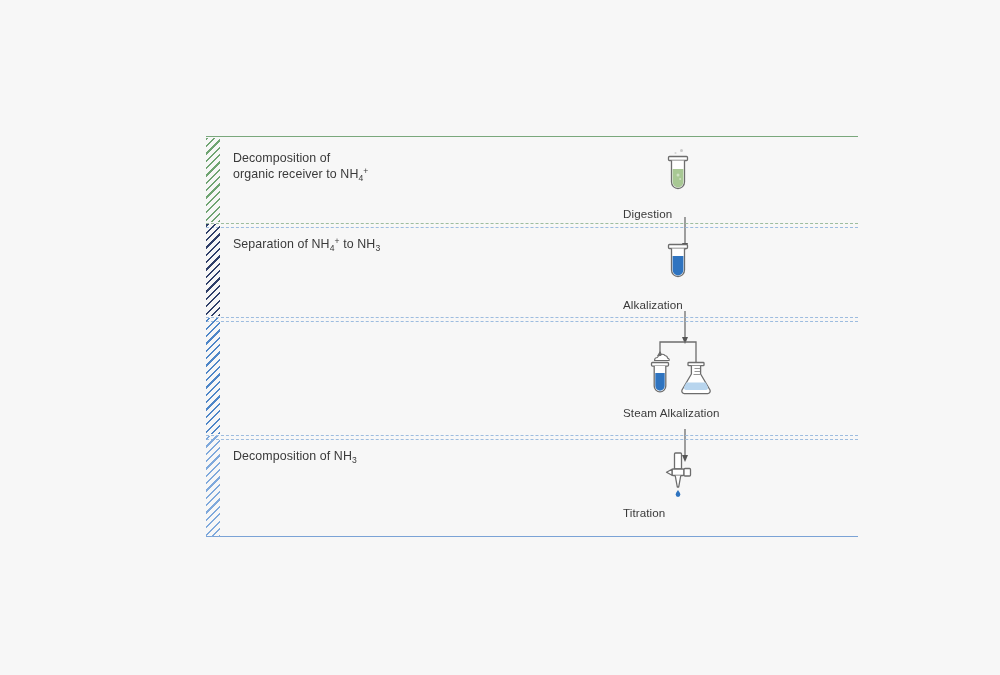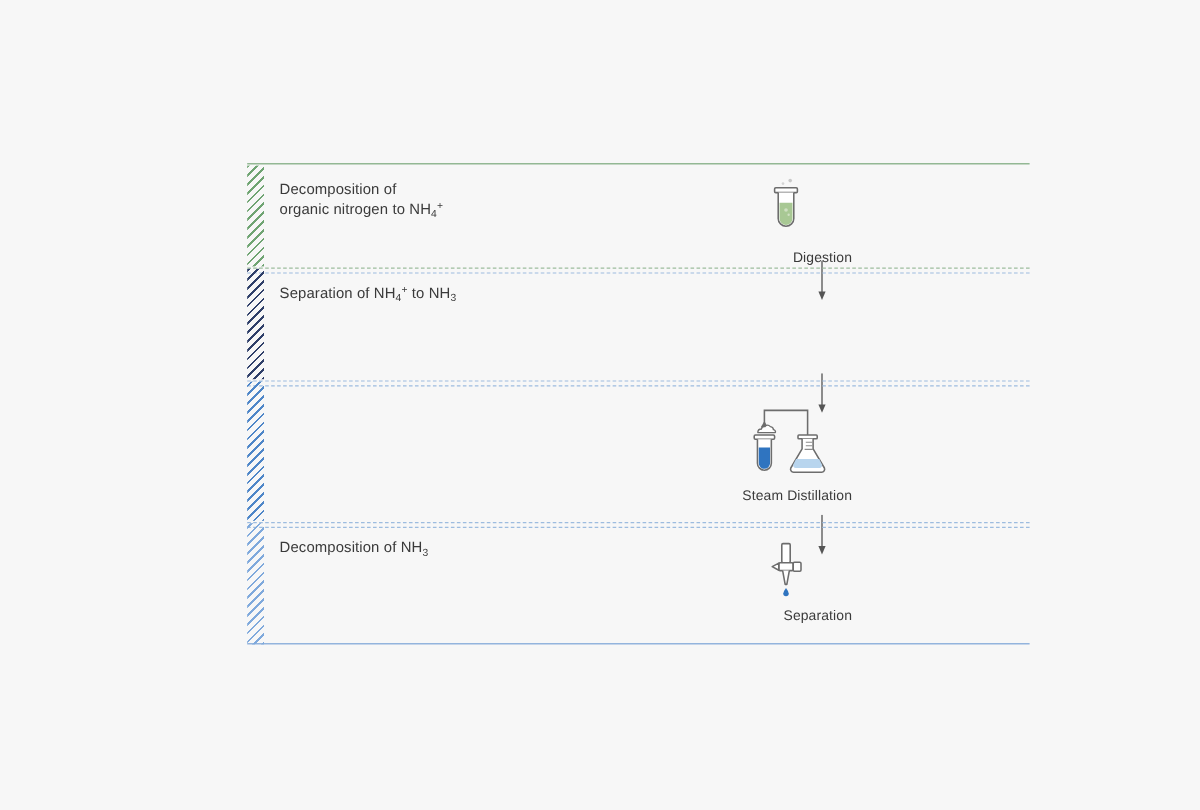--- a/index.html
+++ b/index.html
@@ -87,23 +87,23 @@
     font-size: 12.4px;
     line-height: 15.5px;
     color: #3a3a3a;
     white-space: pre-line;
     letter-spacing: 0.1px;
   }
   .caption sub { font-size: 8.6px; vertical-align: baseline; position: relative; top: 3px; }
   .caption sup { font-size: 8.6px; vertical-align: baseline; position: relative; top: -4px; }
   .iconwrap {
     position: absolute;
-    left: 394px;
+    left: 417px;
     width: 110px;
-    text-align: right;
+    text-align: left;
   }
   .icon-label {
     font-size: 11.6px;
     color: #3a3a3a;
     margin-top: 1px;
     letter-spacing: 0.1px;
     white-space: nowrap;
   }
   .row.r0 .iconwrap { top: 7px; }
   .row.r1 .iconwrap { top: 18px; }
@@ -121,21 +121,21 @@
   .arrow.a3 { top: 292px; height: 34px; }
 </style>
 </head>
 <body>
 
 <div id="stage">
   <div id="diagram">
 
     <div class="row r0">
       <div class="hatch"></div>
-      <div class="caption"><span>Decomposition of</span><br><span>organic nitrogen to NH</span><sub>4</sub><sup>+</sup></div>
+      <div class="caption"><span>Decomposition of</span><br><span>organic receiver to NH</span><sub>4</sub><sup>+</sup></div>
 
       <div class="iconwrap">
         <svg width="110" height="58" viewBox="0 0 110 58">
 
           <circle cx="58.5" cy="6.5" r="1.5" fill="#c9c9c9"></circle>
           <circle cx="52.5" cy="9" r="1.1" fill="#d4d4d4"></circle>
 
           <rect x="45.5" y="12.5" width="19" height="4" rx="1" fill="#ffffff" stroke="#6d6d6d" stroke-width="1.3"></rect>
 
           <path d="M48.5 16.5 L48.5 38 a6.5 6.5 0 0 0 13 0 L61.5 16.5" fill="#ffffff" stroke="#6d6d6d" stroke-width="1.3" stroke-linejoin="round"></path>
@@ -156,20 +156,28 @@
 
     <div class="sep s1">
       <div class="line a"></div>
       <div class="line b"></div>
     </div>
 
     <div class="row r1">
       <div class="hatch"></div>
       <div class="caption"><span>Separation of NH</span><sub>4</sub><sup>+</sup><span> to NH</span><sub>3</sub></div>
 
+      <div class="iconwrap">
+        <svg width="110" height="52" viewBox="0 0 110 52">
+          <rect x="45.5" y="3.5" width="19" height="4" rx="1" fill="#ffffff" stroke="#6d6d6d" stroke-width="1.3"></rect>
+          <path d="M48.5 7.5 L48.5 29 a6.5 6.5 0 0 0 13 0 L61.5 7.5" fill="#ffffff" stroke="#6d6d6d" stroke-width="1.3" stroke-linejoin="round"></path>
+          <path d="M49.6 15 L49.6 29 a5.4 5.4 0 0 0 10.8 0 L60.4 15 Z" fill="#2f74c0"></path>
+        </svg>
+        <div class="icon-label">Alkalization</div>
+      </div>
     </div>
 
     <svg class="arrow a2" viewBox="0 0 12 34">
       <line x1="6" y1="0" x2="6" y2="27" stroke="#555" stroke-width="1.1"></line>
       <path d="M6 33 L3 26 L9 26 Z" fill="#555"></path>
     </svg>
 
     <div class="sep s2">
       <div class="line a"></div>
       <div class="line b"></div>
@@ -193,21 +201,21 @@
 
           <rect x="65" y="23.5" width="16" height="3.2" rx="0.8" fill="#ffffff" stroke="#6d6d6d" stroke-width="1.3"></rect>
           <path d="M68.4 26.7 L68.4 35 L59 51 a2.6 2.6 0 0 0 2.3 3.6 L84.7 54.6 a2.6 2.6 0 0 0 2.3 -3.6 L77.6 35 L77.6 26.7" fill="#ffffff" stroke="#6d6d6d" stroke-width="1.3" stroke-linejoin="round"></path>
 
           <path d="M63.4 43.5 L61.2 47.8 a2.2 2.2 0 0 0 1.9 3.2 L82.9 51 a2.2 2.2 0 0 0 1.9 -3.2 L82.6 43.5 Z" fill="#b8d5ee"></path>
 
           <line x1="71.5" y1="29.5" x2="77" y2="29.5" stroke="#8a8a8a" stroke-width="0.9"></line>
           <line x1="71.5" y1="32.5" x2="77" y2="32.5" stroke="#8a8a8a" stroke-width="0.9"></line>
           <line x1="70.5" y1="35.5" x2="77.4" y2="35.5" stroke="#8a8a8a" stroke-width="0.9"></line>
         </svg>
-        <div class="icon-label">Steam Distillation</div>
+        <div class="icon-label">Steam Alkalization</div>
       </div>
     </div>
 
     <svg class="arrow a3" viewBox="0 0 12 34">
       <line x1="6" y1="0" x2="6" y2="27" stroke="#555" stroke-width="1.1"></line>
       <path d="M6 33 L3 26 L9 26 Z" fill="#555"></path>
     </svg>
 
     <div class="sep s3">
       <div class="line a"></div>
@@ -226,18 +234,18 @@
           <rect x="49" y="20" width="12" height="6.5" rx="1" fill="#ffffff" stroke="#6d6d6d" stroke-width="1.3"></rect>
 
           <rect x="61" y="19.5" width="6.5" height="7.5" rx="1" fill="#ffffff" stroke="#6d6d6d" stroke-width="1.3"></rect>
 
           <path d="M49 20.3 L43.5 23.2 L49 26.2 Z" fill="#ffffff" stroke="#6d6d6d" stroke-width="1.3" stroke-linejoin="round"></path>
 
           <path d="M52.2 26.5 L54.3 38 L55.7 38 L57.8 26.5" fill="#ffffff" stroke="#6d6d6d" stroke-width="1.3" stroke-linejoin="round"></path>
 
           <path d="M55 41 q-2.3 3 -2.3 4.6 a2.3 2.3 0 0 0 4.6 0 q0 -1.6 -2.3 -4.6 Z" fill="#2f74c0"></path>
         </svg>
-        <div class="icon-label">Separation</div>
+        <div class="icon-label">Titration</div>
       </div>
     </div>
 
   </div>
 </div>
 
 </body></html>

